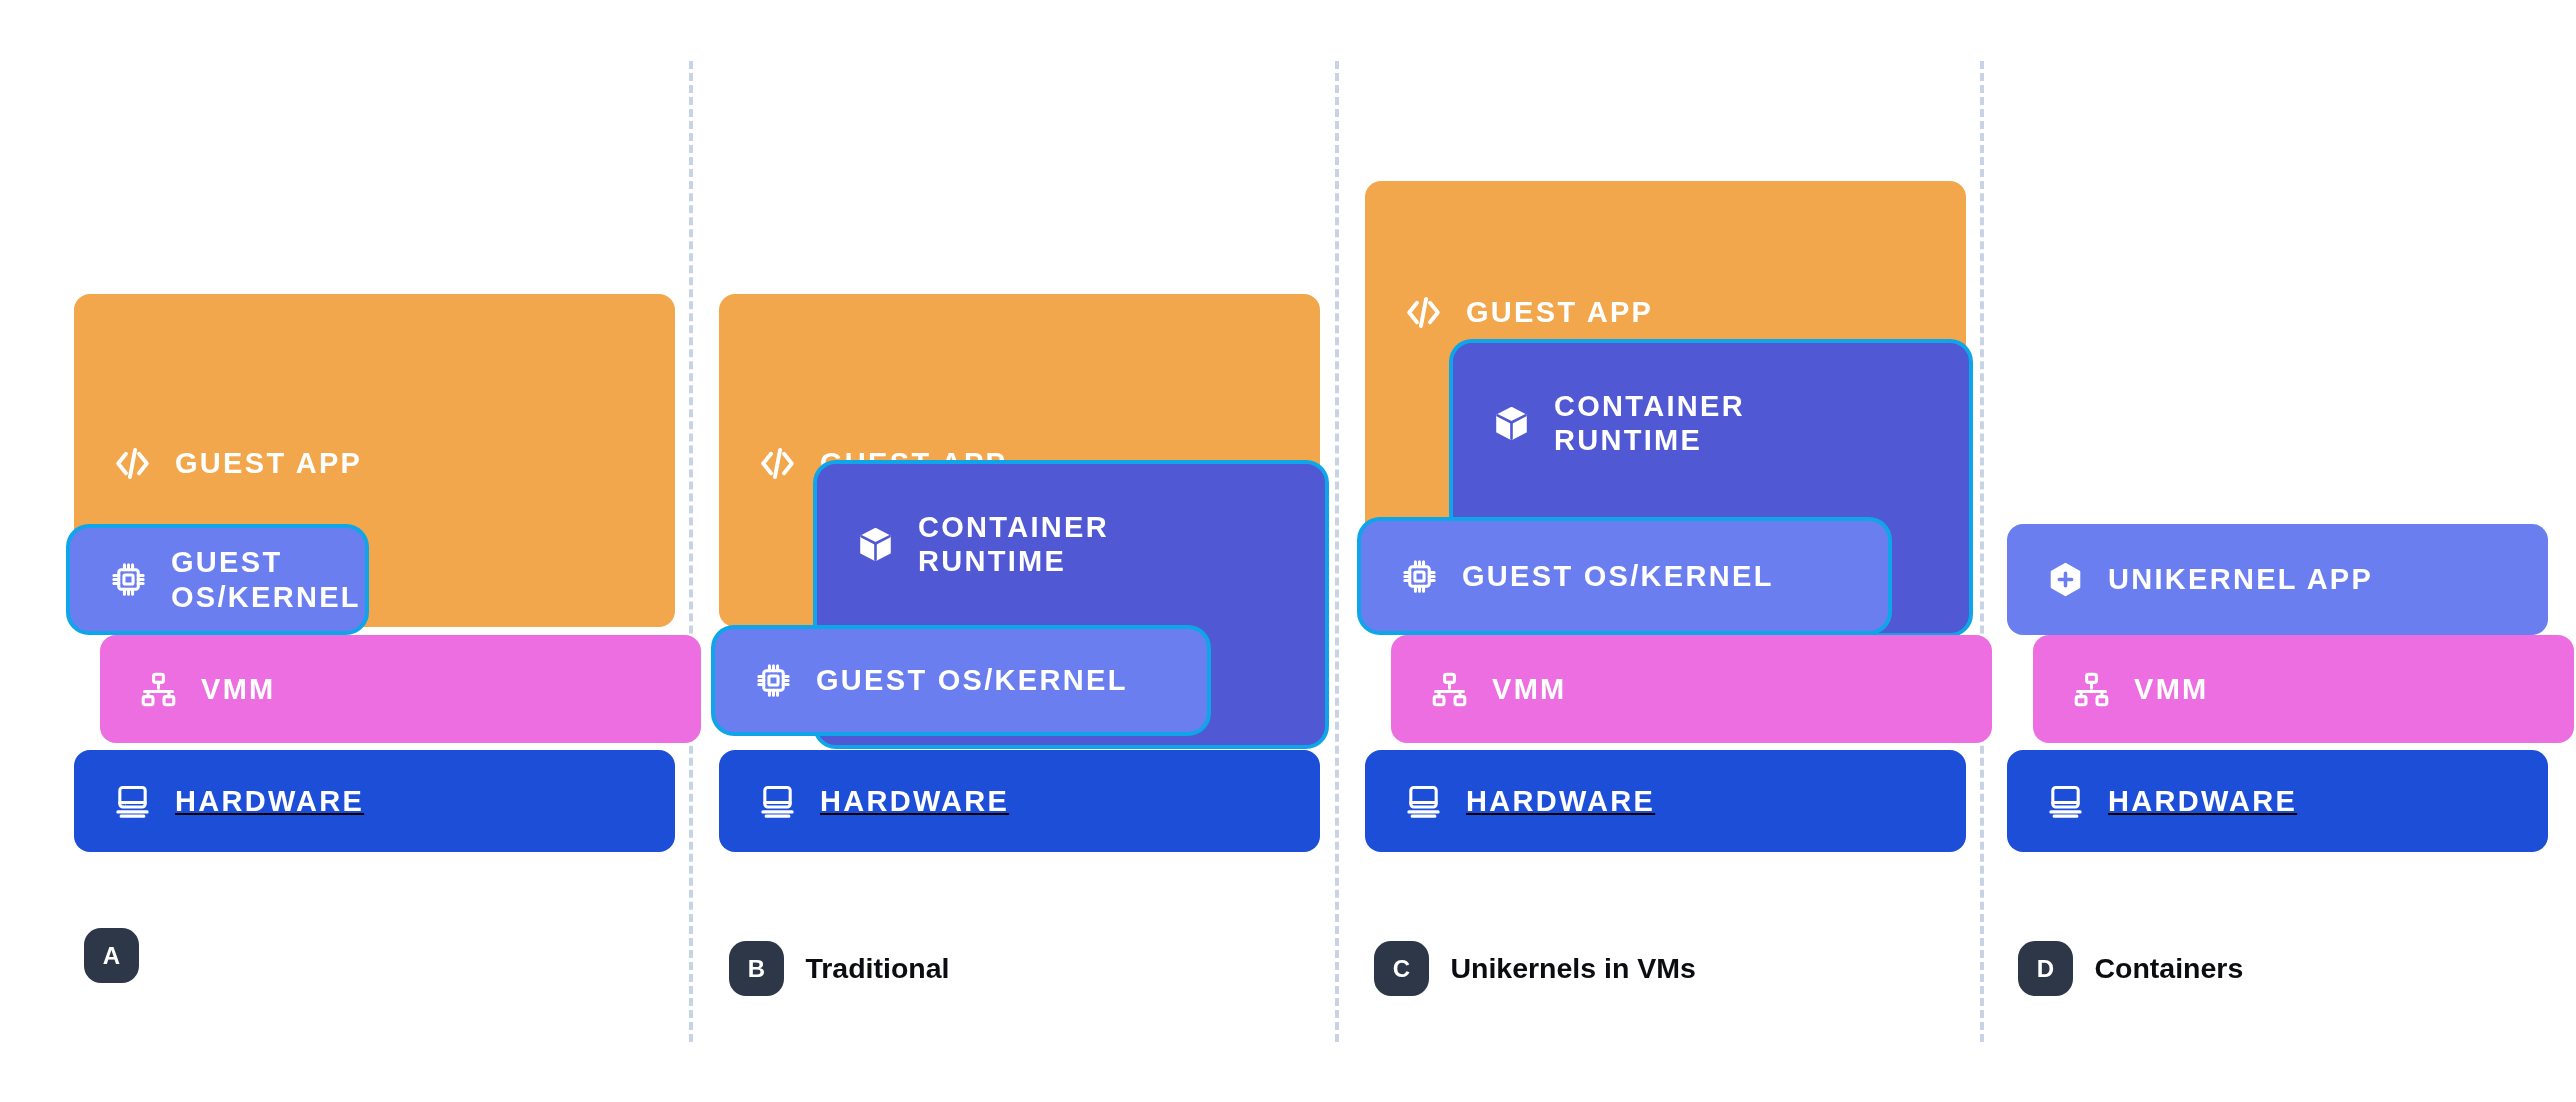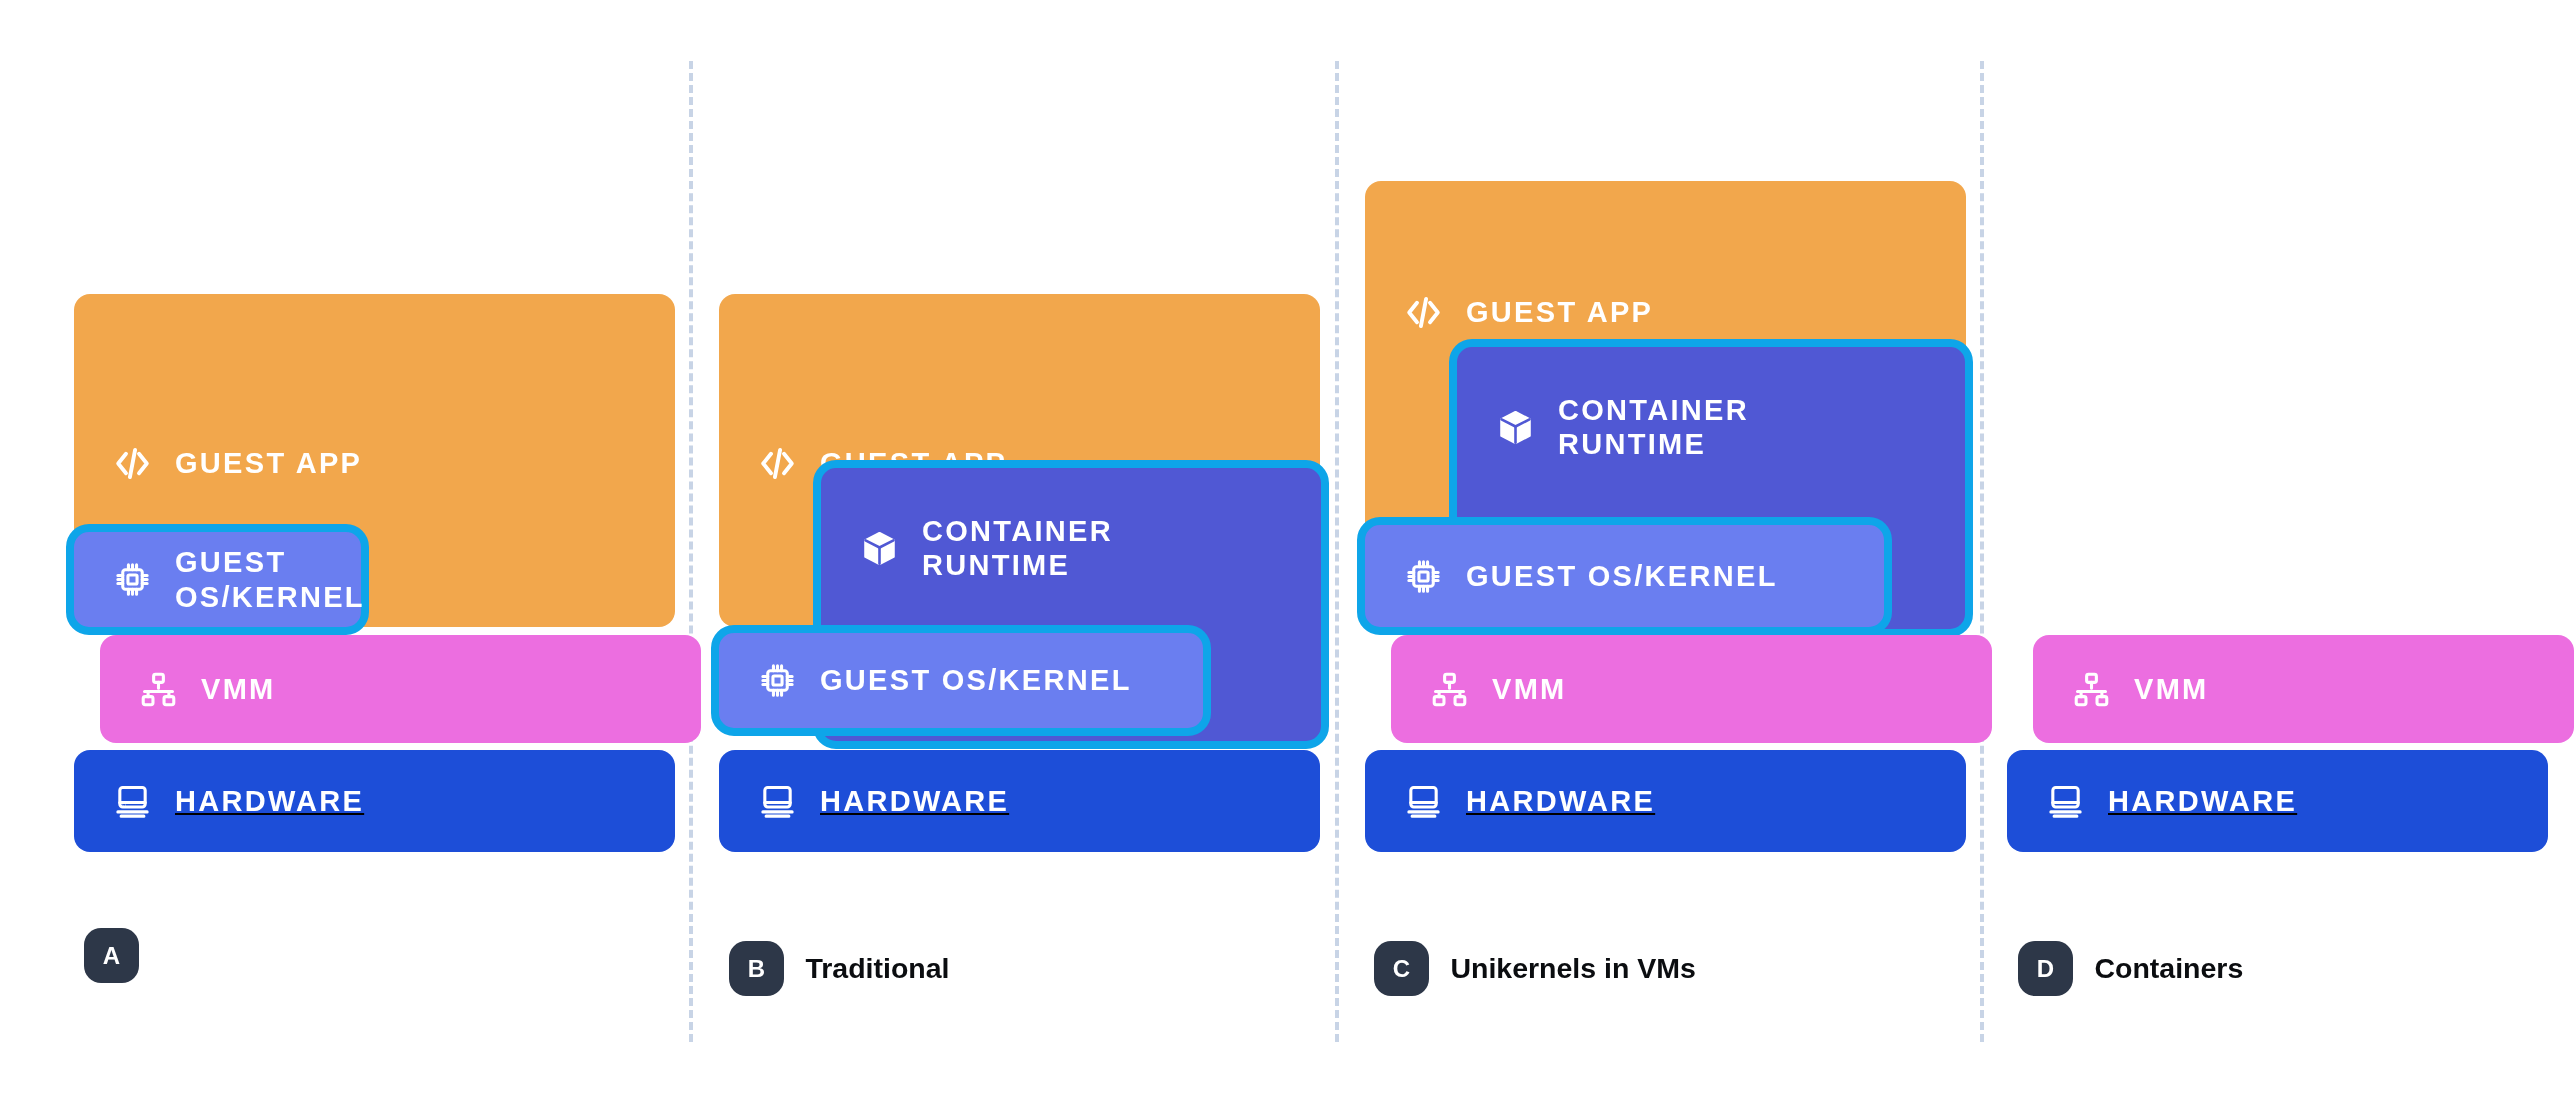--- a/index.html
+++ b/index.html
@@ -58,21 +58,21 @@
     white-space: pre-line;
   }
 
   .c-orange { background: #f2a74c; }
   .c-blue   { background: #6a7ef0; }
   .c-indigo { background: #5058d4; }
   .c-pink   { background: #ec6ee0; margin-left: 26px; }
   .c-teal   { background: #1d4ed8; text-decoration: underline; }
 
   
-  .haloed { border: 8px solid #0ea5e9; border-radius: 23px; }
+  .haloed { border: 4px solid #0ea5e9; border-radius: 23px; }
 
   
   .caption {
     position: absolute;
     display: flex;
     align-items: center;
     gap: 21.4px;
   }
   .caption .badge {
     flex: none;
@@ -286,20 +286,31 @@
       </span>
       <span class="lbl">HARDWARE</span>
     </div>
   </div>
 
   <div class="caption" style="left:1374px; top:941px">
     <span class="badge">C</span>
     <span class="ctext">Unikernels in VMs</span>
   </div>
 
+  <div class="box c-blue" style="left:2007px; top:524px; width:541px; height:111px; z-index:1">
+    <div class="inner">
+      <span class="ico">
+        <svg viewBox="0 0 24 24" fill="#ffffff" stroke="#ffffff" stroke-width="1.4" stroke-linecap="round" stroke-linejoin="round">
+          <path d="M12 2.4 20.4 7.2v9.6L12 21.6 3.6 16.8V7.2z"></path>
+          <path d="M12 8.2v7.6M8.2 12h7.6" fill="none" stroke="#6a7ef0" stroke-width="2.2"></path>
+        </svg>
+      </span>
+      <span class="lbl">UNIKERNEL APP</span>
+    </div>
+  </div>
 
   <div class="box c-pink" style="left:2007px; top:635px; width:541px; height:108px; z-index:1">
     <div class="inner">
       <span class="ico">
         <svg viewBox="0 0 24 24" fill="none" stroke="#ffffff" stroke-width="1.9" stroke-linecap="round" stroke-linejoin="round">
           <rect x="9" y="2.6" width="6" height="5" rx="1.2"></rect>
           <rect x="2.6" y="16.4" width="6" height="5" rx="1.2"></rect>
           <rect x="15.4" y="16.4" width="6" height="5" rx="1.2"></rect>
           <path d="M12 7.6v3.6M5.6 16.4v-2.6M18.4 16.4v-2.6M3.4 13.2h17.2"></path>
         </svg>

